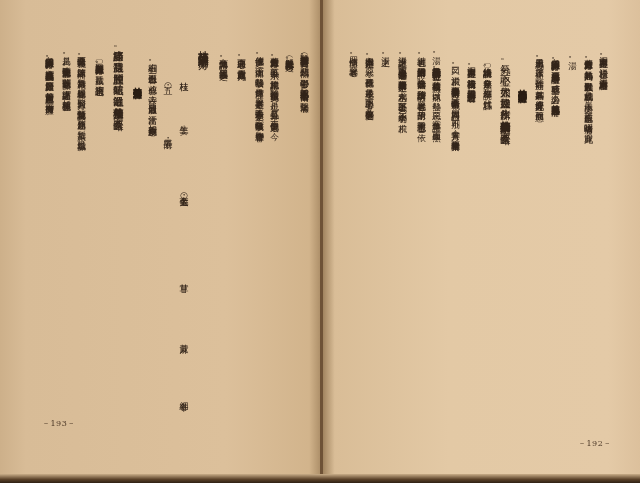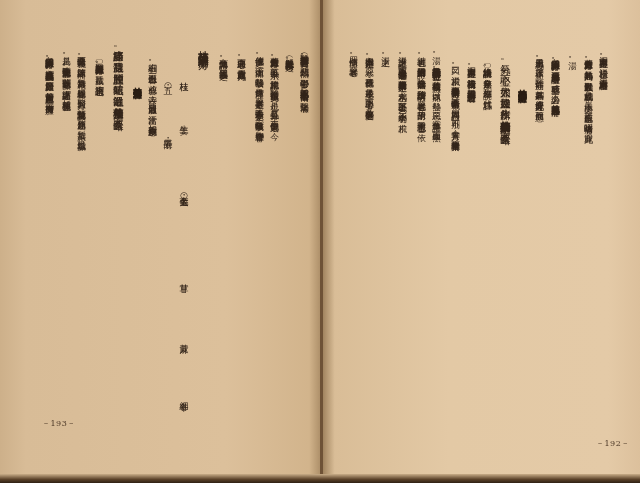--- a/index.html
+++ b/index.html
@@ -37,21 +37,21 @@
   <div class="col" style="left:481px; top:60px;">〔註〕本條諸說紛紜。余亦無定見。故列舉左說。以代註釋。</div>
   <div class="col" style="left:465px; top:60px;">東洞翁本方定義曰。治桂枝去芍藥湯。麻黃附子細辛湯二方之證相合者。</div>
   <div class="col" style="left:449px; top:60px;">又曰。枳朮湯。桂姜棗草黃辛附湯之二方。金匱要略中所載。其因與證同。不可別。今審其方。桂姜棗草黃辛附</div>
   <div class="col" style="left:430px; top:50px;">湯。爲桂枝去芍藥湯及麻黃附子細辛湯之合方也。蓋桂枝去芍藥湯。以頭痛。發熱。惡風。有汗等爲主證。而腹中無</div>
   <div class="col" style="left:415px; top:50px;">結實者也。麻黃附子細辛湯證曰。少陰病發熱云云。按所謂少陰病者。惡寒甚者也。故用附子。附子主惡寒也。依二</div>
   <div class="col" style="left:396px; top:50px;">湯之證推之。心下堅大而惡寒發熱上逆者。桂姜棗草黃辛附湯主之。尤主利水。甚以心下堅大。小便不利者。枳朮</div>
   <div class="col" style="left:379px; top:50px;">湯主之。</div>
   <div class="col" style="left:363px; top:50px;">方機本方之主治曰。惡寒。或身體不仁。或手足逆冷。而心下堅者。及有痰飲之變者。</div>
   <div class="col" style="left:347px; top:50px;">四肢惰痛。惡寒甚者。</div>
 
-  <div class="pnum" style="left:578px; top:438px;margin-left:18px;">－192－</div>
+  <div class="pnum" style="left:578px; top:438px;">－192－</div>
 
   <div class="col" style="left:298px; top:48px;">世醫所謂勞瘵（脊骨之勞）青蒿。惡熱煩悶。心中鬱鬱。（此處文字不明）心下痞堅者（南呂）。無痞堅者</div>
   <div class="col" style="left:283px; top:52px;">（以解毒散及紫圓時時攻之）。</div>
   <div class="col" style="left:268px; top:50px;">蕉窗方意解本方條曰。氣分以下十六字。此枳朮湯證。醫宗金鑑以爲衍文。是也。且氣分二字。不似仲景之口氣。今</div>
   <div class="col" style="left:253px; top:50px;">據他例推之。上衝頭痛。發熱喘咳。身體疼痛。惡寒甚者主之。（中略）若人秋冬之交。每有痰飲咳嗽。胸背脅腹攣</div>
   <div class="col" style="left:235px; top:52px;">痛而惡寒者。宜此方兼用南呂丸。</div>
   <div class="col" style="left:217px; top:52px;">尚有其他諸證。因渉冗長故略之。</div>
   <div class="col title" style="left:196px; top:42px;">桂枝去芍藥加麻黃附子細辛湯方</div>
 
   <div>

